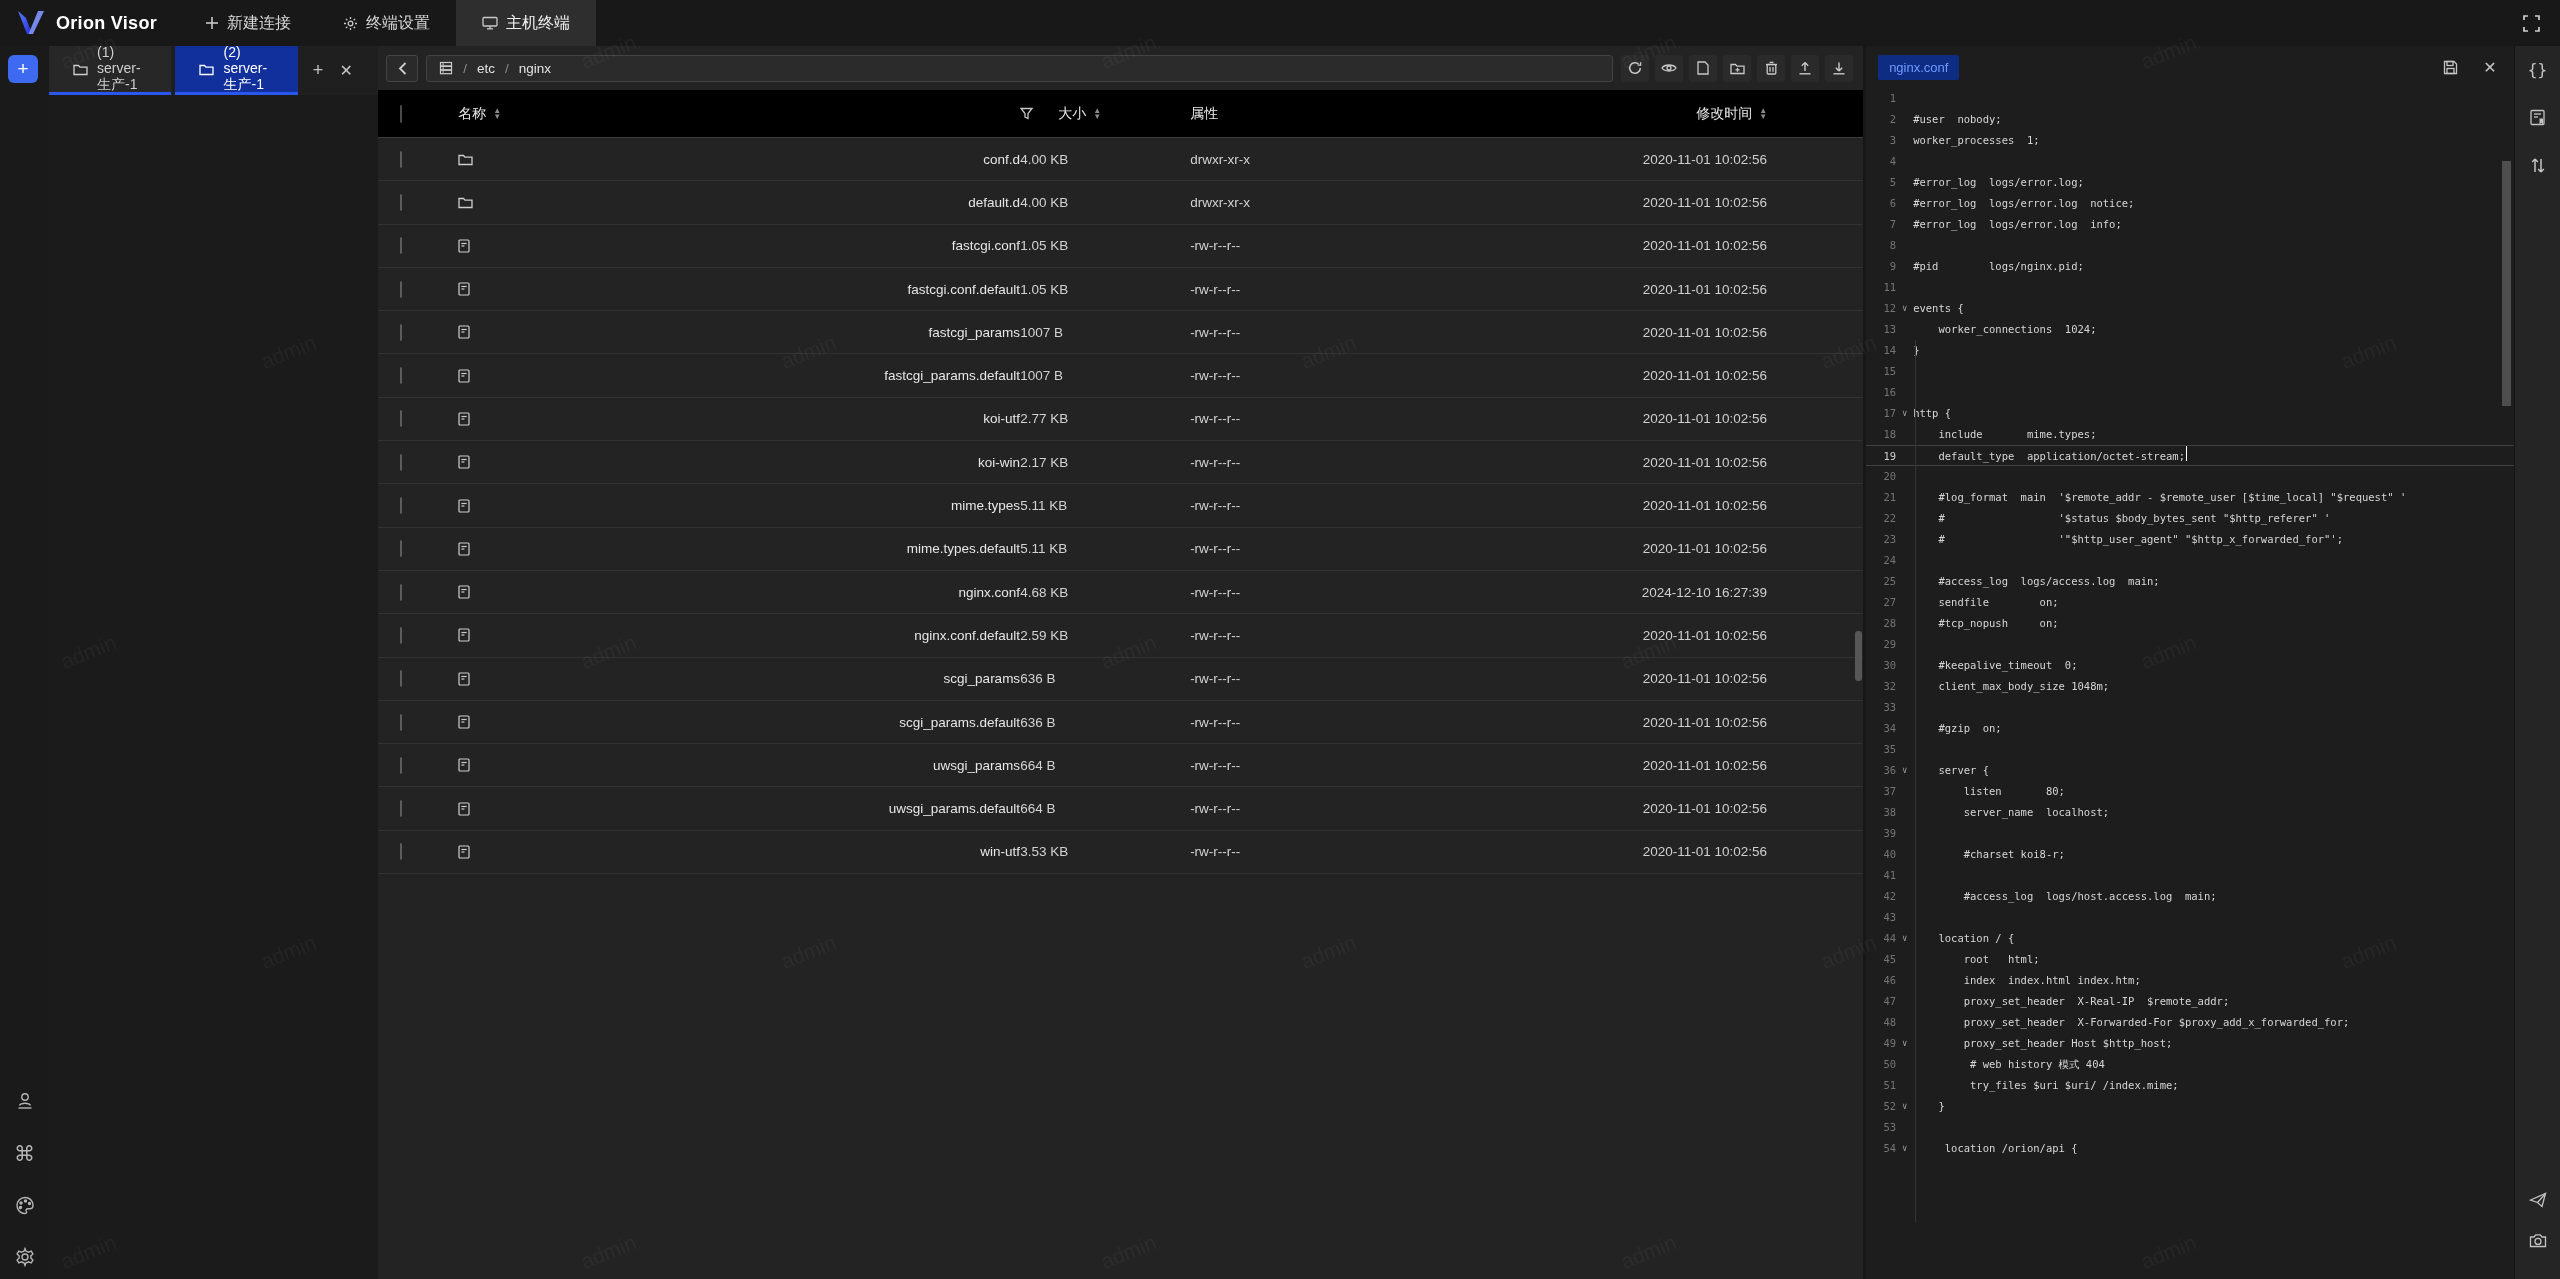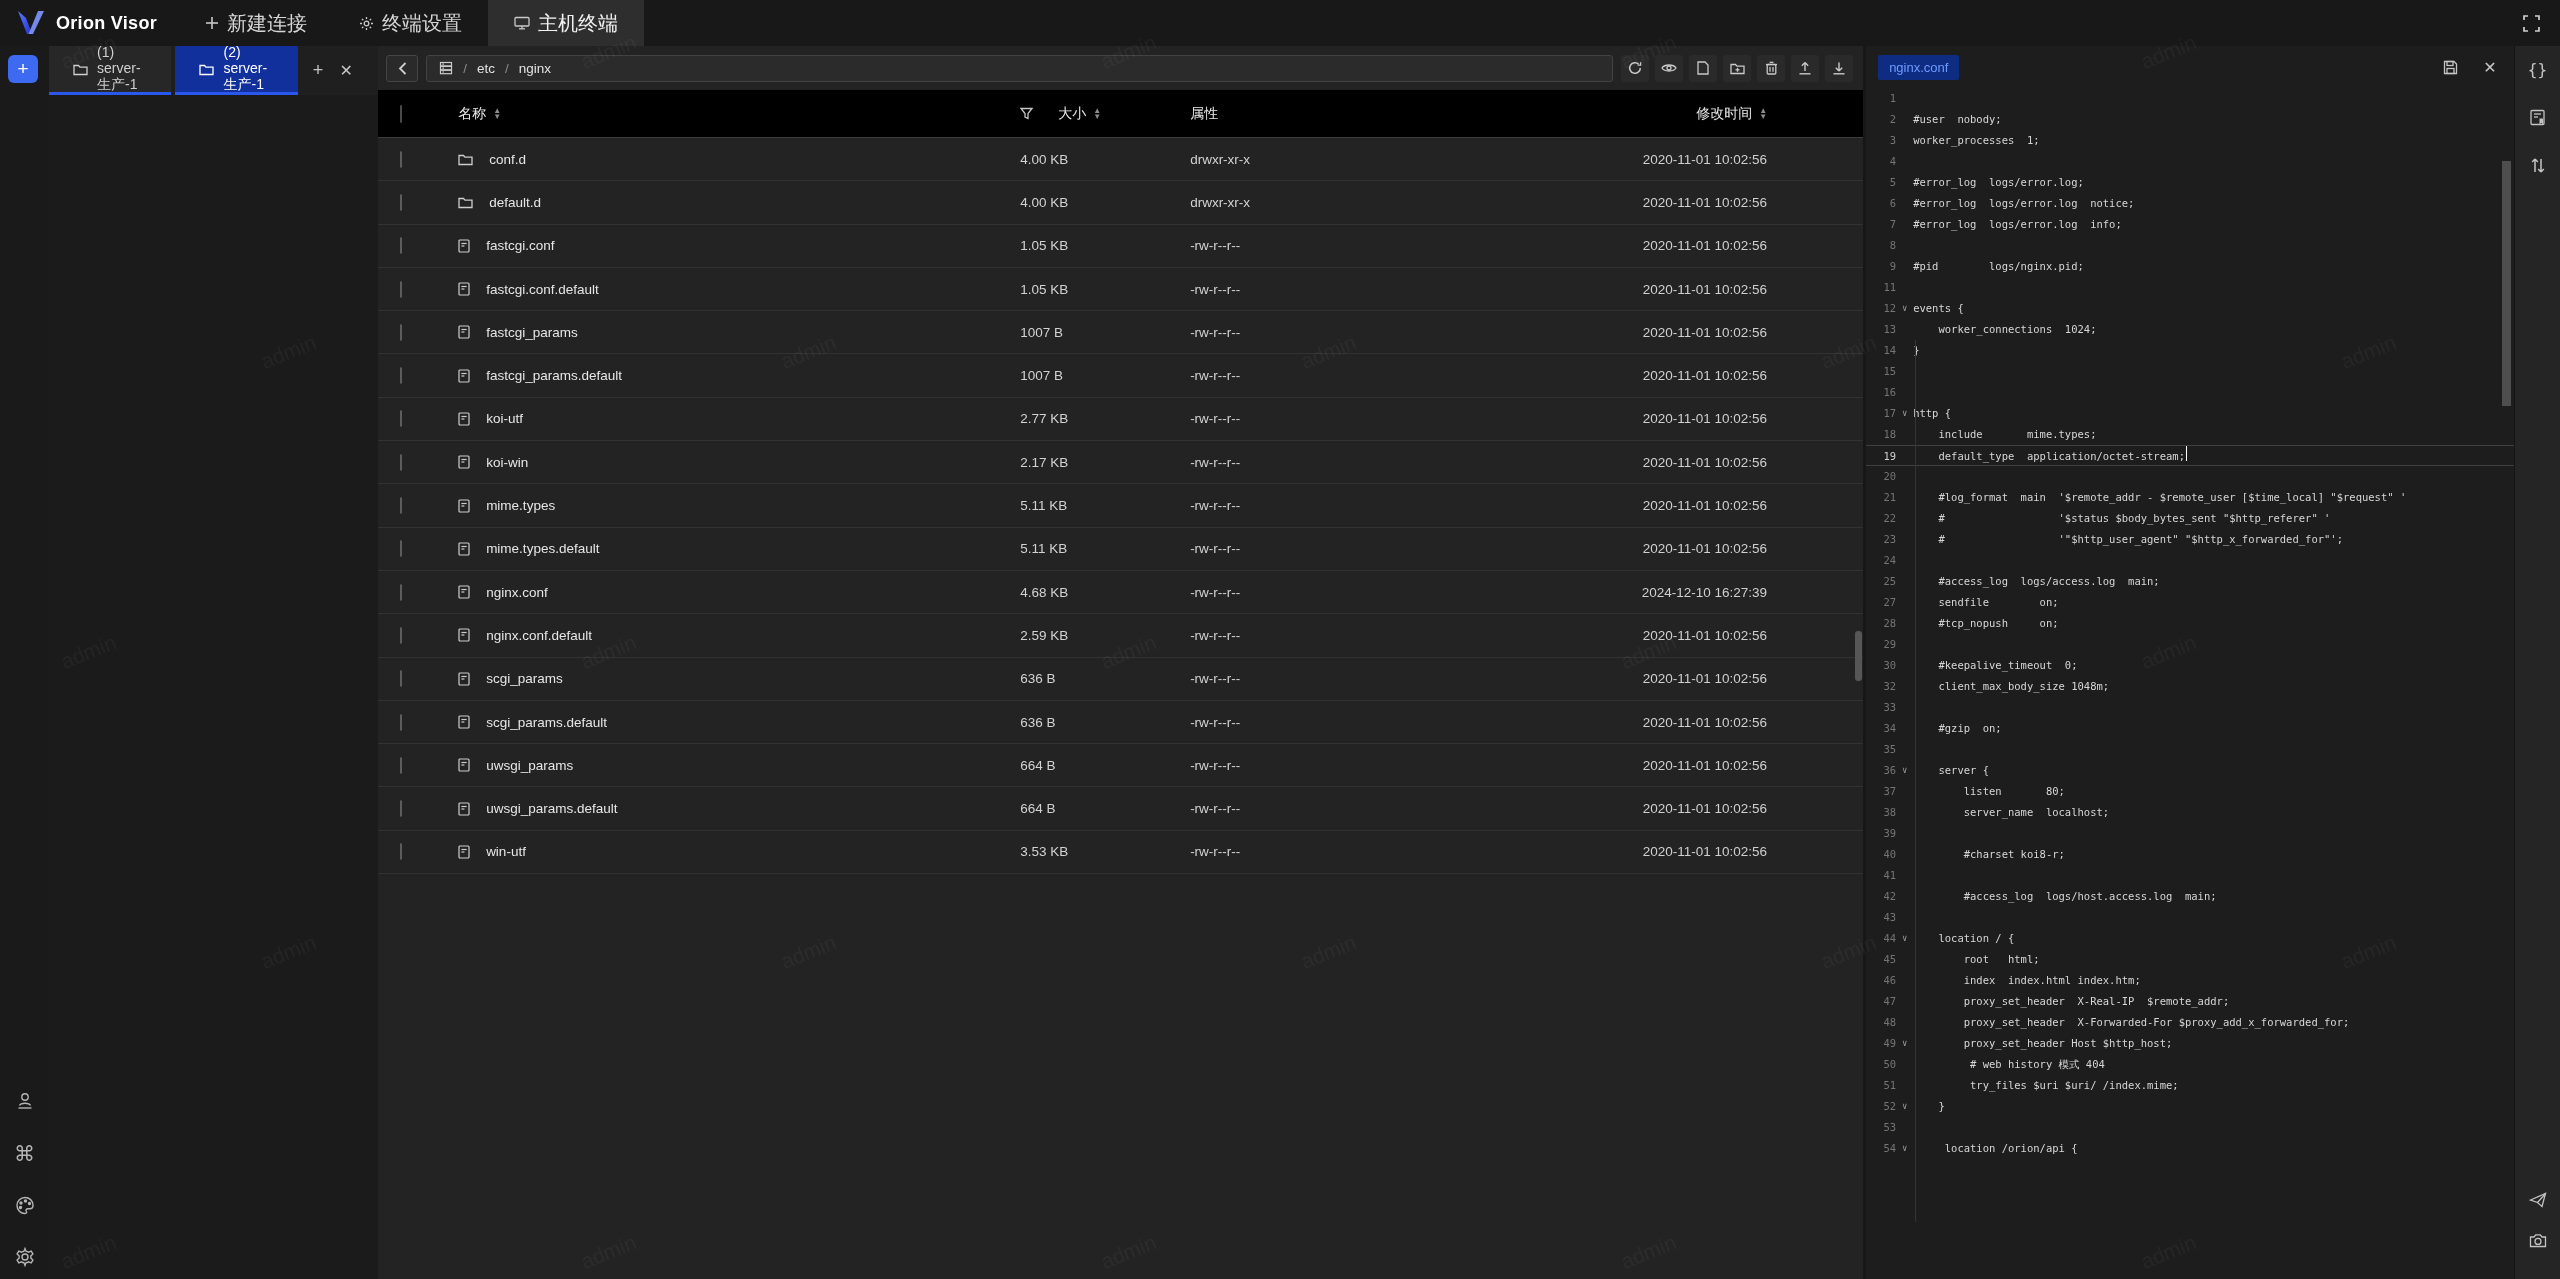--- a/index.html
+++ b/index.html
@@ -5,21 +5,21 @@
   * { margin:0; padding:0; box-sizing:border-box; }
   html,body { width:2560px; height:1279px; overflow:hidden; background:#1b1b1b;
     font-family:"Liberation Sans", sans-serif; color:#d8d8d8; }
   .app { width:2560px; height:1279px; display:flex; flex-direction:column; position:relative;border-radius:11px; }
 
   
   .topbar { height:46px; background:#181818; display:flex; align-items:stretch; flex:0 0 46px; }
   .brand { display:flex; align-items:center; gap:10px; padding:0 22px 0 16px; }
   .brand-title { font-size:18px; font-weight:bold; color:#fff; letter-spacing:.3px; }
   .menu { display:flex; align-items:stretch; }
-  .menu-item { display:flex; align-items:center; gap:8px; padding:8px 26px; font-size:20px; color:#d6d6d6; cursor:pointer; }
+  .menu-item { display:flex; align-items:center; gap:8px; padding:8px 26px; font-size:16px; color:#d6d6d6; cursor:pointer; }
   .menu-item.active { background:#2e2e2e; color:#f0f0f0; }
   .menu-item .mi { font-size:15px; color:#c9c9c9; display:flex; align-items:center; }
   .topbar-right { margin-left:auto; display:flex; align-items:center; padding-right:14px; }
   .fs-btn { width:30px; height:30px; display:flex; align-items:center; justify-content:center; color:#cfcfcf; cursor:pointer; }
 
   
   .main { flex:1; display:flex; min-height:0; }
   .leftstrip { width:49px; background:#1a1a1a; position:relative; flex:0 0 49px; }
   .newtab-btn { position:absolute; top:9px; left:8px; width:30px; height:28px; border-radius:6px;
     background:#3e6af2; color:#fff; font-size:19px; display:flex; align-items:center; justify-content:center; cursor:pointer; }
@@ -54,21 +54,21 @@
   
   .grid-cols { display:grid; grid-template-columns:52px 590px 170px 430px 1fr; align-items:center; }
   .thead { height:48px; background:#000000; border-bottom:1px solid #3c3c3c; font-size:14px; color:#e8e8e8; flex:0 0 48px; }
   .th { display:flex; align-items:center; gap:7px; }
   .th-date { justify-content:flex-end; padding-right:96px; }
   .sorter { display:flex; flex-direction:column; line-height:6px; font-size:8px; color:#8b8b8b; cursor:pointer; }
   .checkbox { width:14px; height:14px; border:1px solid #5d5d5d; border-radius:2px; background:#262626; margin-left:22px; cursor:pointer; }
   .thead .checkbox { background:#1c1c1c; border-color:#4a4a4a; }
   .tbody { flex:1; overflow:hidden; }
   .trow { height:43.3px; border-bottom:1px solid #323232; font-size:13.5px; color:#d2d2d2; cursor:pointer; }
-  .fname { display:flex; align-items:center; gap:16px; color:#e6e6e6; padding-left:28px; }
+  .fname { display:flex; align-items:center; gap:16px; color:#e6e6e6; padding-left:28px;justify-content:space-between; }
   .fname .fic { color:#cdcdcd; display:flex; }
   .cell-date { text-align:right; padding-right:96px; color:#cfcfcf; }
   .fp-scroll { position:absolute; right:1px; top:585px; width:7px; height:50px; background:#565656; border-radius:3px; }
 
   
   .editor { flex:1; background:#1d1d1d; display:flex; flex-direction:column; min-width:0; position:relative; }
   .ed-head { height:42px; display:flex; align-items:center; padding:0 12px; gap:10px; flex:0 0 42px; }
   .file-badge { background:#0f2c83; color:#6f9aff; font-size:13px; padding:5px 11px; border-radius:2px; cursor:pointer; }
   .ed-head-right { margin-left:auto; display:flex; align-items:center; gap:16px; color:#c5c5c5; }
   .ed-ic { width:24px; height:24px; display:flex; align-items:center; justify-content:center; cursor:pointer; }

